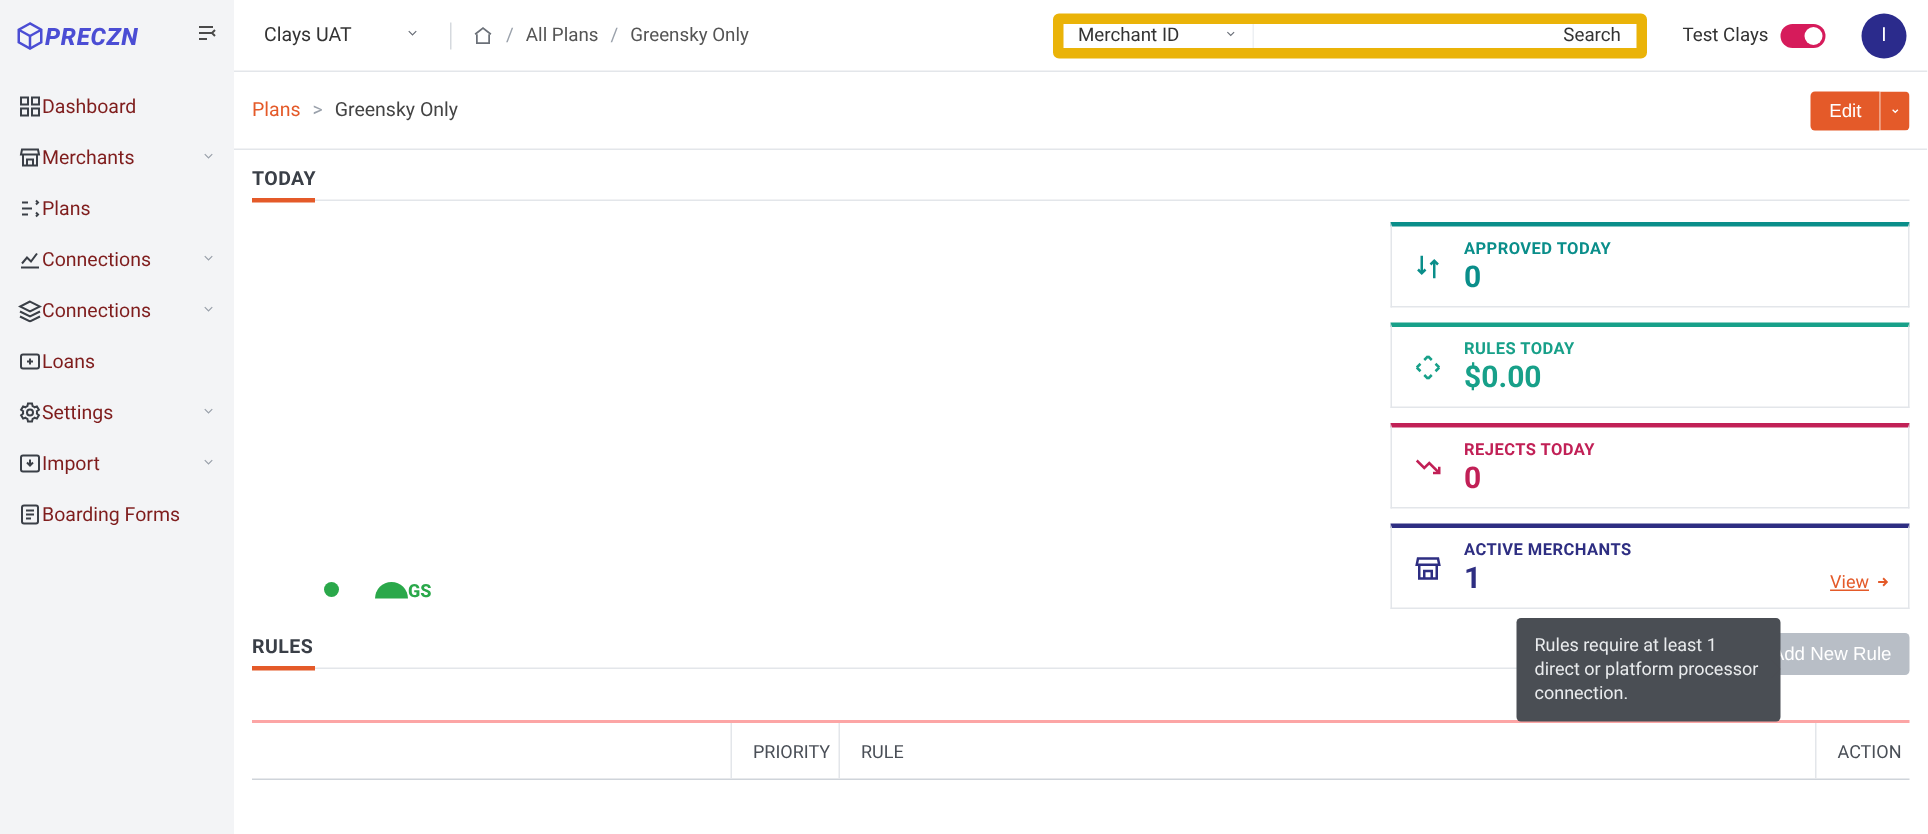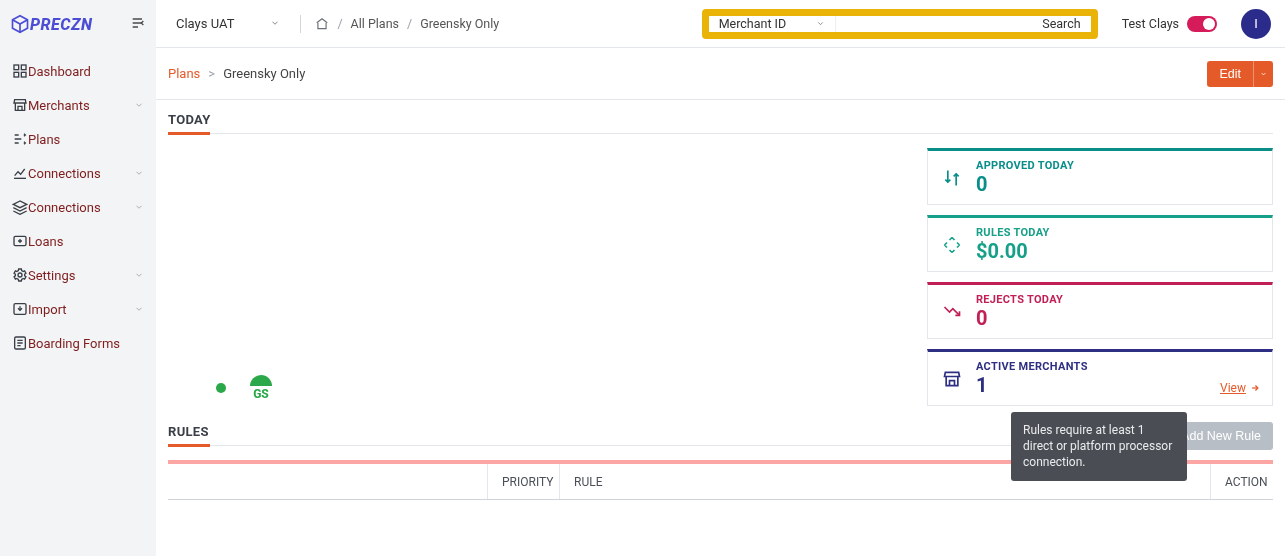--- a/index.html
+++ b/index.html
@@ -70,21 +70,21 @@
 
   .section{padding:12px;}
   .sec-title{font-size:13px;font-weight:700;color:#3a3f47;letter-spacing:0.3px;padding-bottom:6px;display:inline-block;}
   .sec-rule{height:1px;background:var(--border);position:relative;margin-bottom:14px;}
   .sec-rule::before{content:"";position:absolute;left:0;top:-1px;width:42px;height:3px;background:var(--orange);}
 
   .today-grid{display:flex;gap:16px;}
   .today-left{flex:1;min-height:250px;position:relative;}
   .legend{position:absolute;left:48px;bottom:6px;display:flex;align-items:center;gap:24px;}
   .dot{width:10px;height:10px;border-radius:50%;background:#2AA84A;}
-  .gs{display:flex;flex-direction:column;align-items:center;line-height:1;}
+  .gs{display:flex;flex-direction:row;align-items:center;line-height:1;}
   .gs .arc{width:22px;height:11px;border-radius:11px 11px 0 0;background:#2AA84A;}
   .gs .txt{color:#2AA84A;font-weight:800;font-size:12px;margin-top:2px;}
 
   .cards{width:346px;display:flex;flex-direction:column;gap:10px;}
   .card{border:1px solid var(--border);border-top-width:3px;display:flex;align-items:center;gap:14px;padding:8px 14px;position:relative;}
   .card .cic{color:inherit;display:flex;}
   .card .cic svg{width:20px;height:20px;}
   .card.teal{border-top-color:var(--teal);color:var(--teal);}
   .card.teal2{border-top-color:var(--teal2);color:var(--teal2);}
   .card.pink{border-top-color:var(--pink);color:var(--pink);}
@@ -94,21 +94,21 @@
   .card .view{position:absolute;right:12px;bottom:10px;color:var(--orange);font-size:12px;text-decoration:underline;display:flex;align-items:center;gap:4px;cursor:pointer;}
   .card .view svg{width:10px;height:10px;}
 
   
   .rules-area{position:relative;margin-top:18px;}
   .rules-head{display:flex;align-items:center;justify-content:space-between;}
   .add-rule{background:#B8BEC6;color:#fff;border:0;height:28px;padding:0 12px;border-radius:3px;font-size:12.5px;cursor:not-allowed;}
   .tooltip{position:absolute;right:86px;top:-12px;background:#4A4E54;color:#e9ebed;font-size:12px;padding:10px 12px;border-radius:3px;width:176px;line-height:1.35;}
   .tooltip::after{content:"";position:absolute;right:-6px;top:50%;transform:translateY(-50%);border:6px solid transparent;border-left-color:#4A4E54;}
 
-  .rules-table{display:flex;border-top:4px solid #fca5a5;border-bottom:1px solid #cfd4da;height:40px;}
+  .rules-table{margin-top:20px;display:flex;border-top:2px solid #fca5a5;border-bottom:1px solid #cfd4da;height:40px;}
   .rules-table .col{display:flex;align-items:center;padding:0 14px;color:#4a4f57;font-size:12px;}
   .col.empty1{width:320px;border-right:1px solid #e3e6ea;}
   .col.priority{width:72px;border-right:1px solid #e3e6ea;}
   .col.rule{flex:1;border-right:1px solid #e3e6ea;}
   .col.action{width:62px;}
 
   
   .ic svg{width:16px;height:16px;}
 </style>
 </head>

